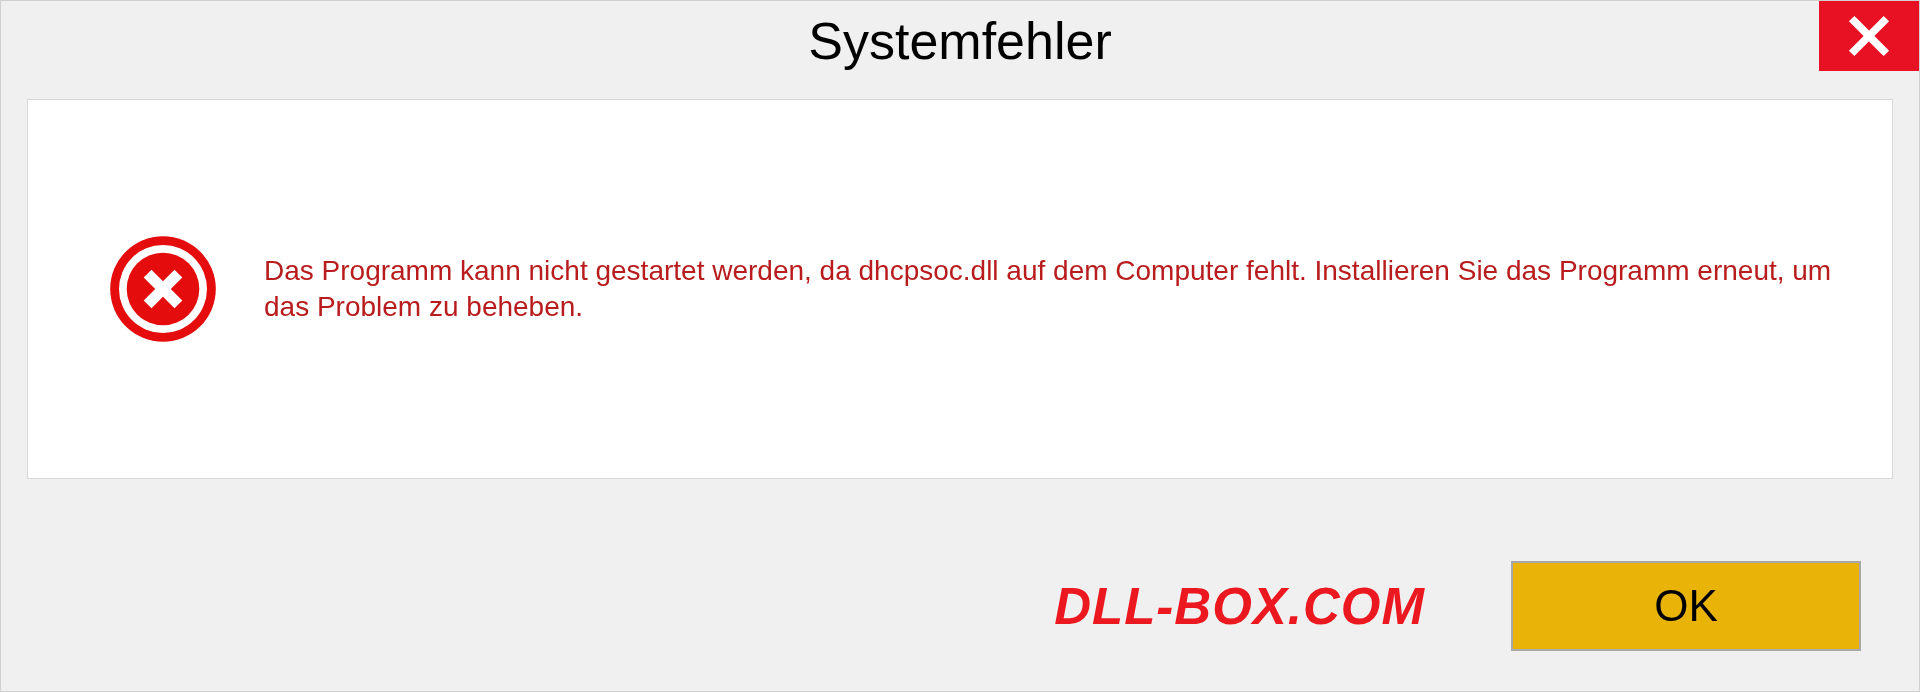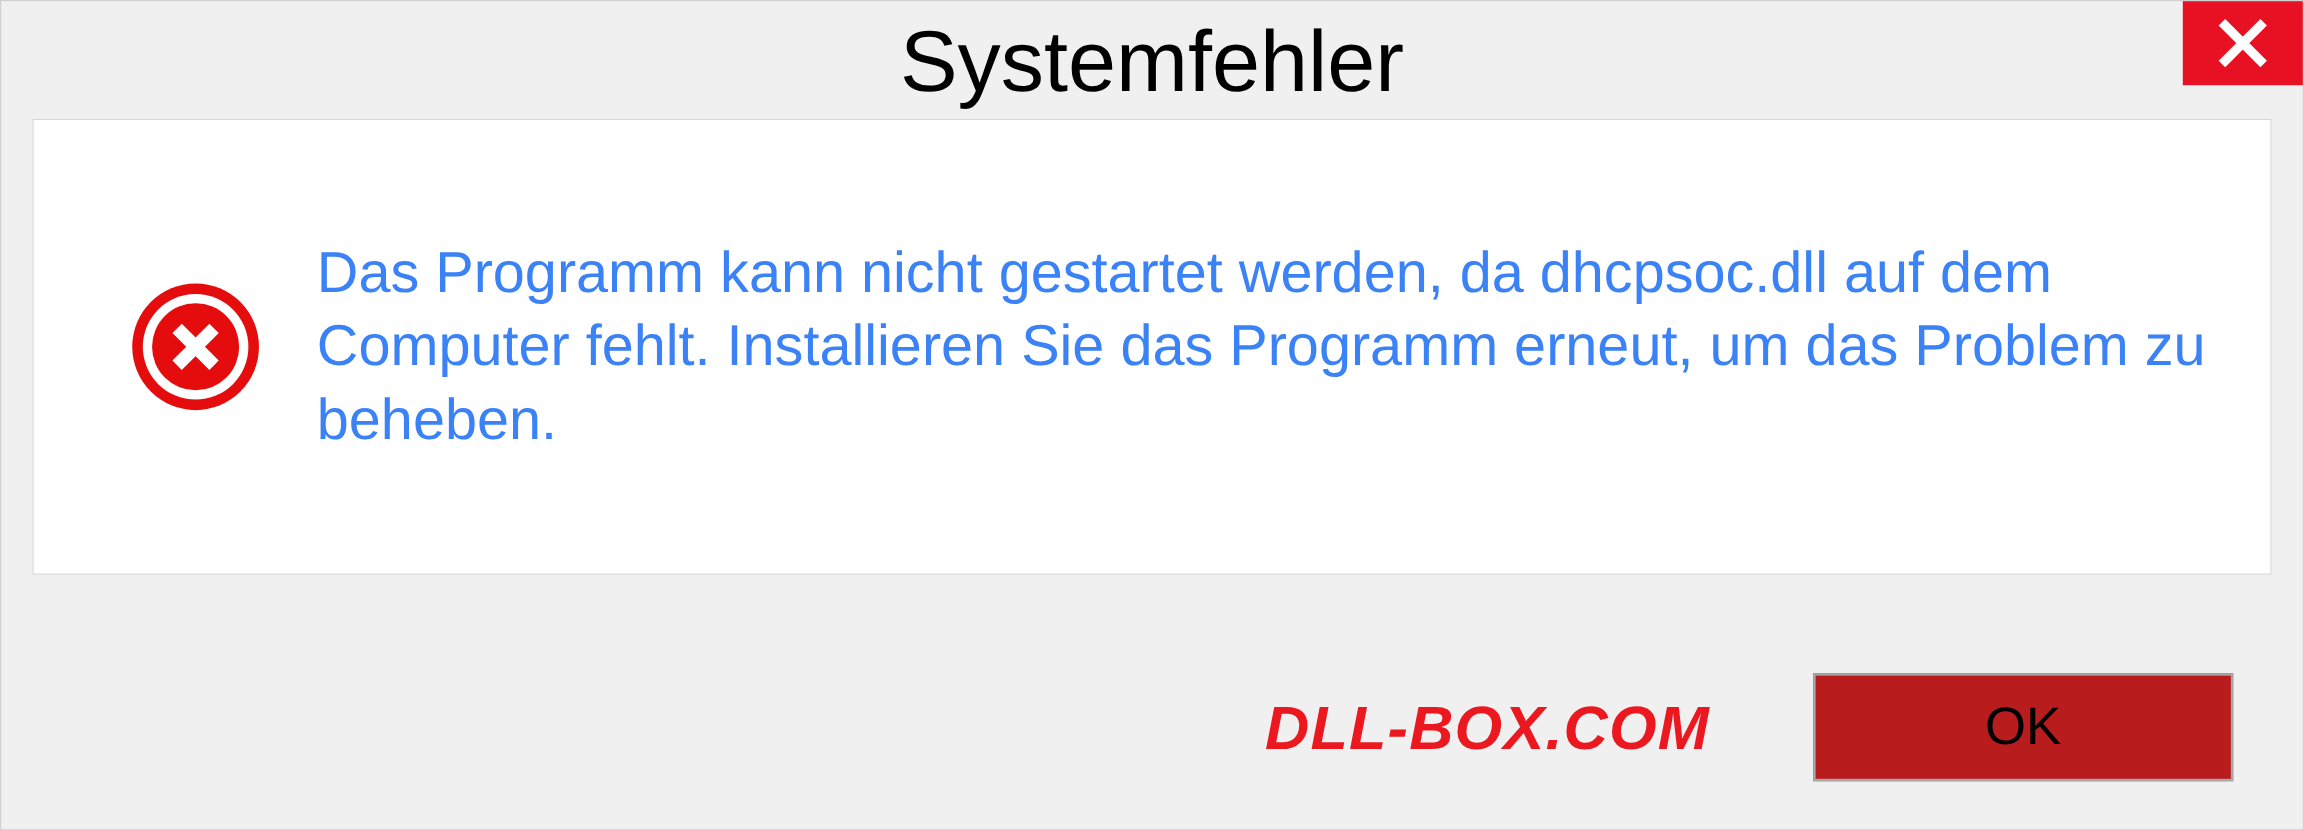--- a/index.html
+++ b/index.html
@@ -25,21 +25,21 @@
     }
     .title-bar {
       display: flex;
       justify-content: center;
       align-items: flex-start;
       position: relative;
       height: 80px;
       padding-top: 10px;
     }
     .title-text {
-      font-size: 72px;
+      font-size: 52px;
       color: #000;
       font-weight: 400;
     }
     .close-button {
       position: absolute;
       top: 0;
       right: 0;
       width: 100px;
       height: 70px;
       background: #e81123;
@@ -65,22 +65,22 @@
     .error-icon {
       flex-shrink: 0;
       width: 110px;
       height: 110px;
     }
     .error-icon svg {
       width: 110px;
       height: 110px;
     }
     .message-text {
-      font-size: 48px;
-      color: #3b82f6;
+      font-size: 28px;
+      color: #b91c1c;
       line-height: 1.28;
       font-weight: 400;
     }
     .footer {
       position: absolute;
       bottom: 0;
       left: 0;
       right: 0;
       height: 170px;
       display: flex;
@@ -93,21 +93,21 @@
       font-size: 51px;
       font-weight: 800;
       color: #eb1820;
       letter-spacing: 1px;
       font-style: italic;
       font-family: Arial, sans-serif;
     }
     .ok-button {
       width: 350px;
       height: 90px;
-      background: #b91c1c;
+      background: #eab308;
       border: 2px solid #a8a8a8;
       font-size: 44px;
       color: #000;
       display: flex;
       align-items: center;
       justify-content: center;
       cursor: pointer;
       font-family: "Segoe UI", Arial, sans-serif;
     }
   </style>

